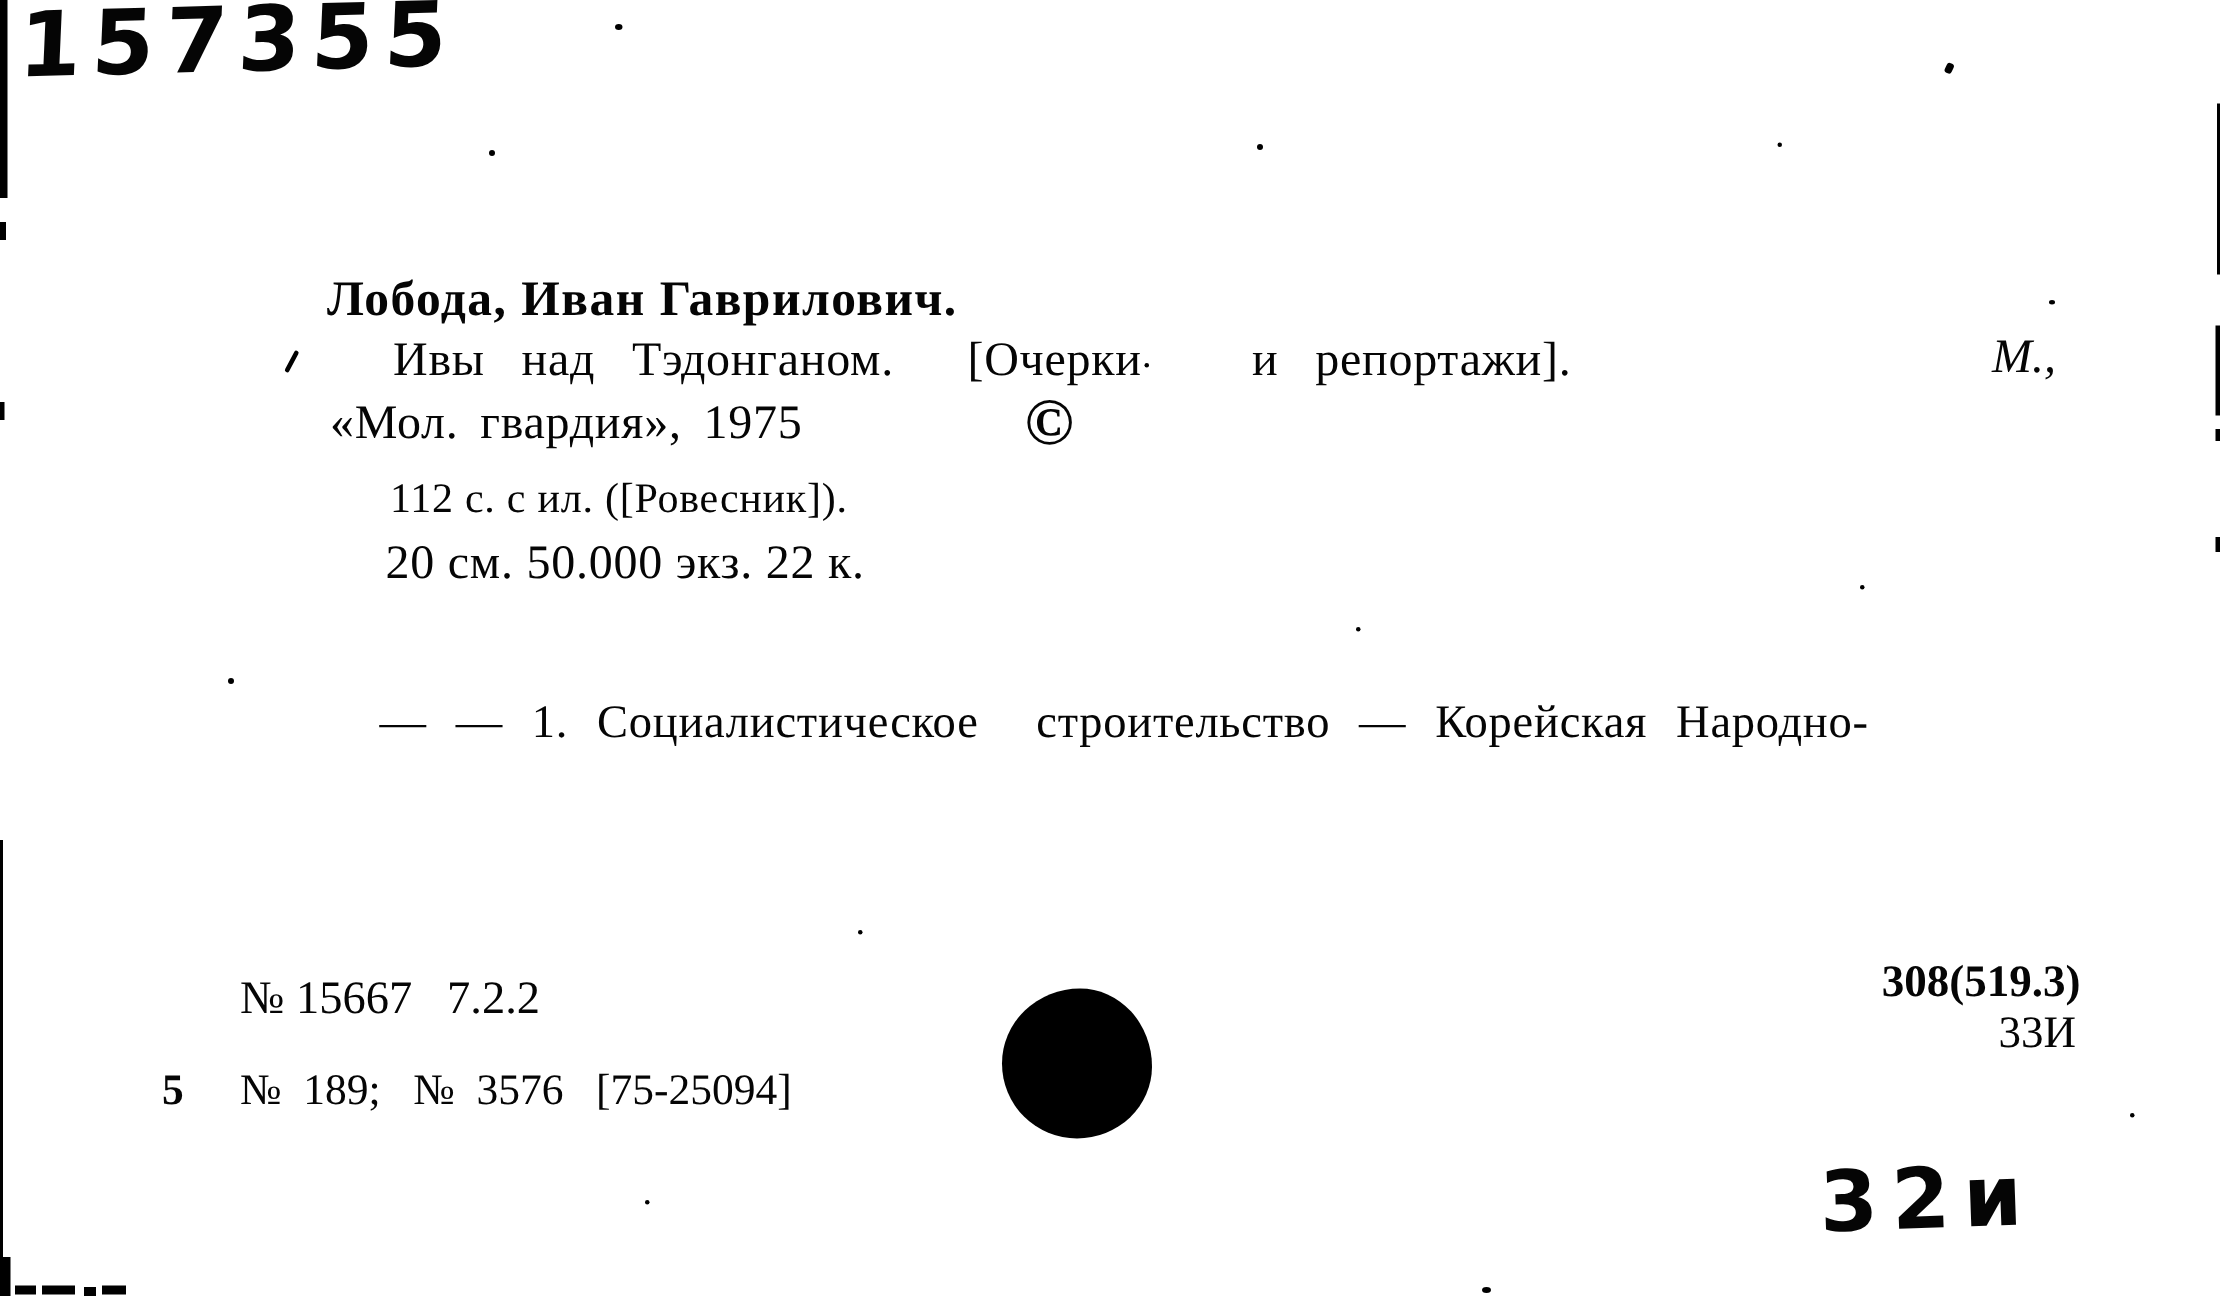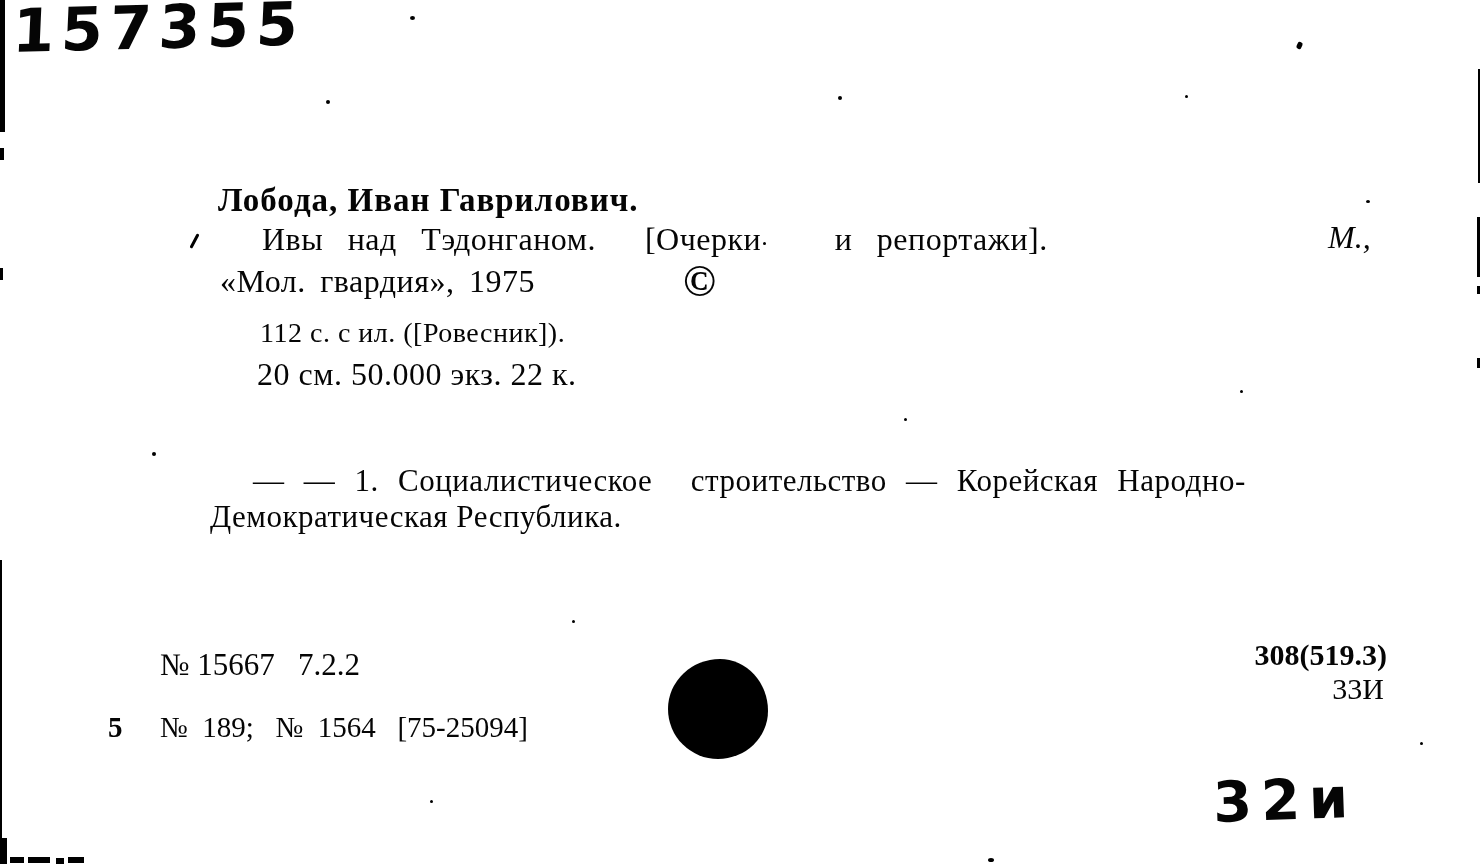--- a/index.html
+++ b/index.html
@@ -87,28 +87,27 @@
 
   <div class="txt print publisher">«Мол. гвардия», 1975</div>
 
   <div class="txt print copyright">©</div>
 
   <div class="txt print collation">112 с. с ил. ([Ровесник]).</div>
 
   <div class="txt print fmt">20 см. 50.000 экз. 22 к.</div>
 
   <div class="txt print subject1">— — 1. Социалистическое  строительство — Корейская Народно-</div>
-  <div class="txt print subject2">Демократическая Республика.</div>
 
   <div class="txt print udc">308(519.3)</div>
   <div class="txt print cat-code">33И</div>
 
   <div class="txt print reg1">№ 15667   7.2.2</div>
   <div class="txt print reg2-prefix">5</div>
-  <div class="txt print reg2">№  189;   №  1564   [75-25094]</div>
+  <div class="txt print reg2">№  189;   №  3576   [75-25094]</div>
 
   <div class="blot"></div>
 
   <div class="txt hand shelf-code">32и</div>
 
   <div class="mark" style="left:0; top:0; width:5px; height:132px;"></div>
   <div class="mark" style="left:0; top:148px; width:4px; height:12px;"></div>
   <div class="mark" style="left:0; top:268px; width:3px; height:12px;"></div>
   <div class="mark" style="left:0; top:560px; width:2px; height:280px;"></div>
   <div class="mark" style="left:0; top:838px; width:7px; height:26px;"></div>

